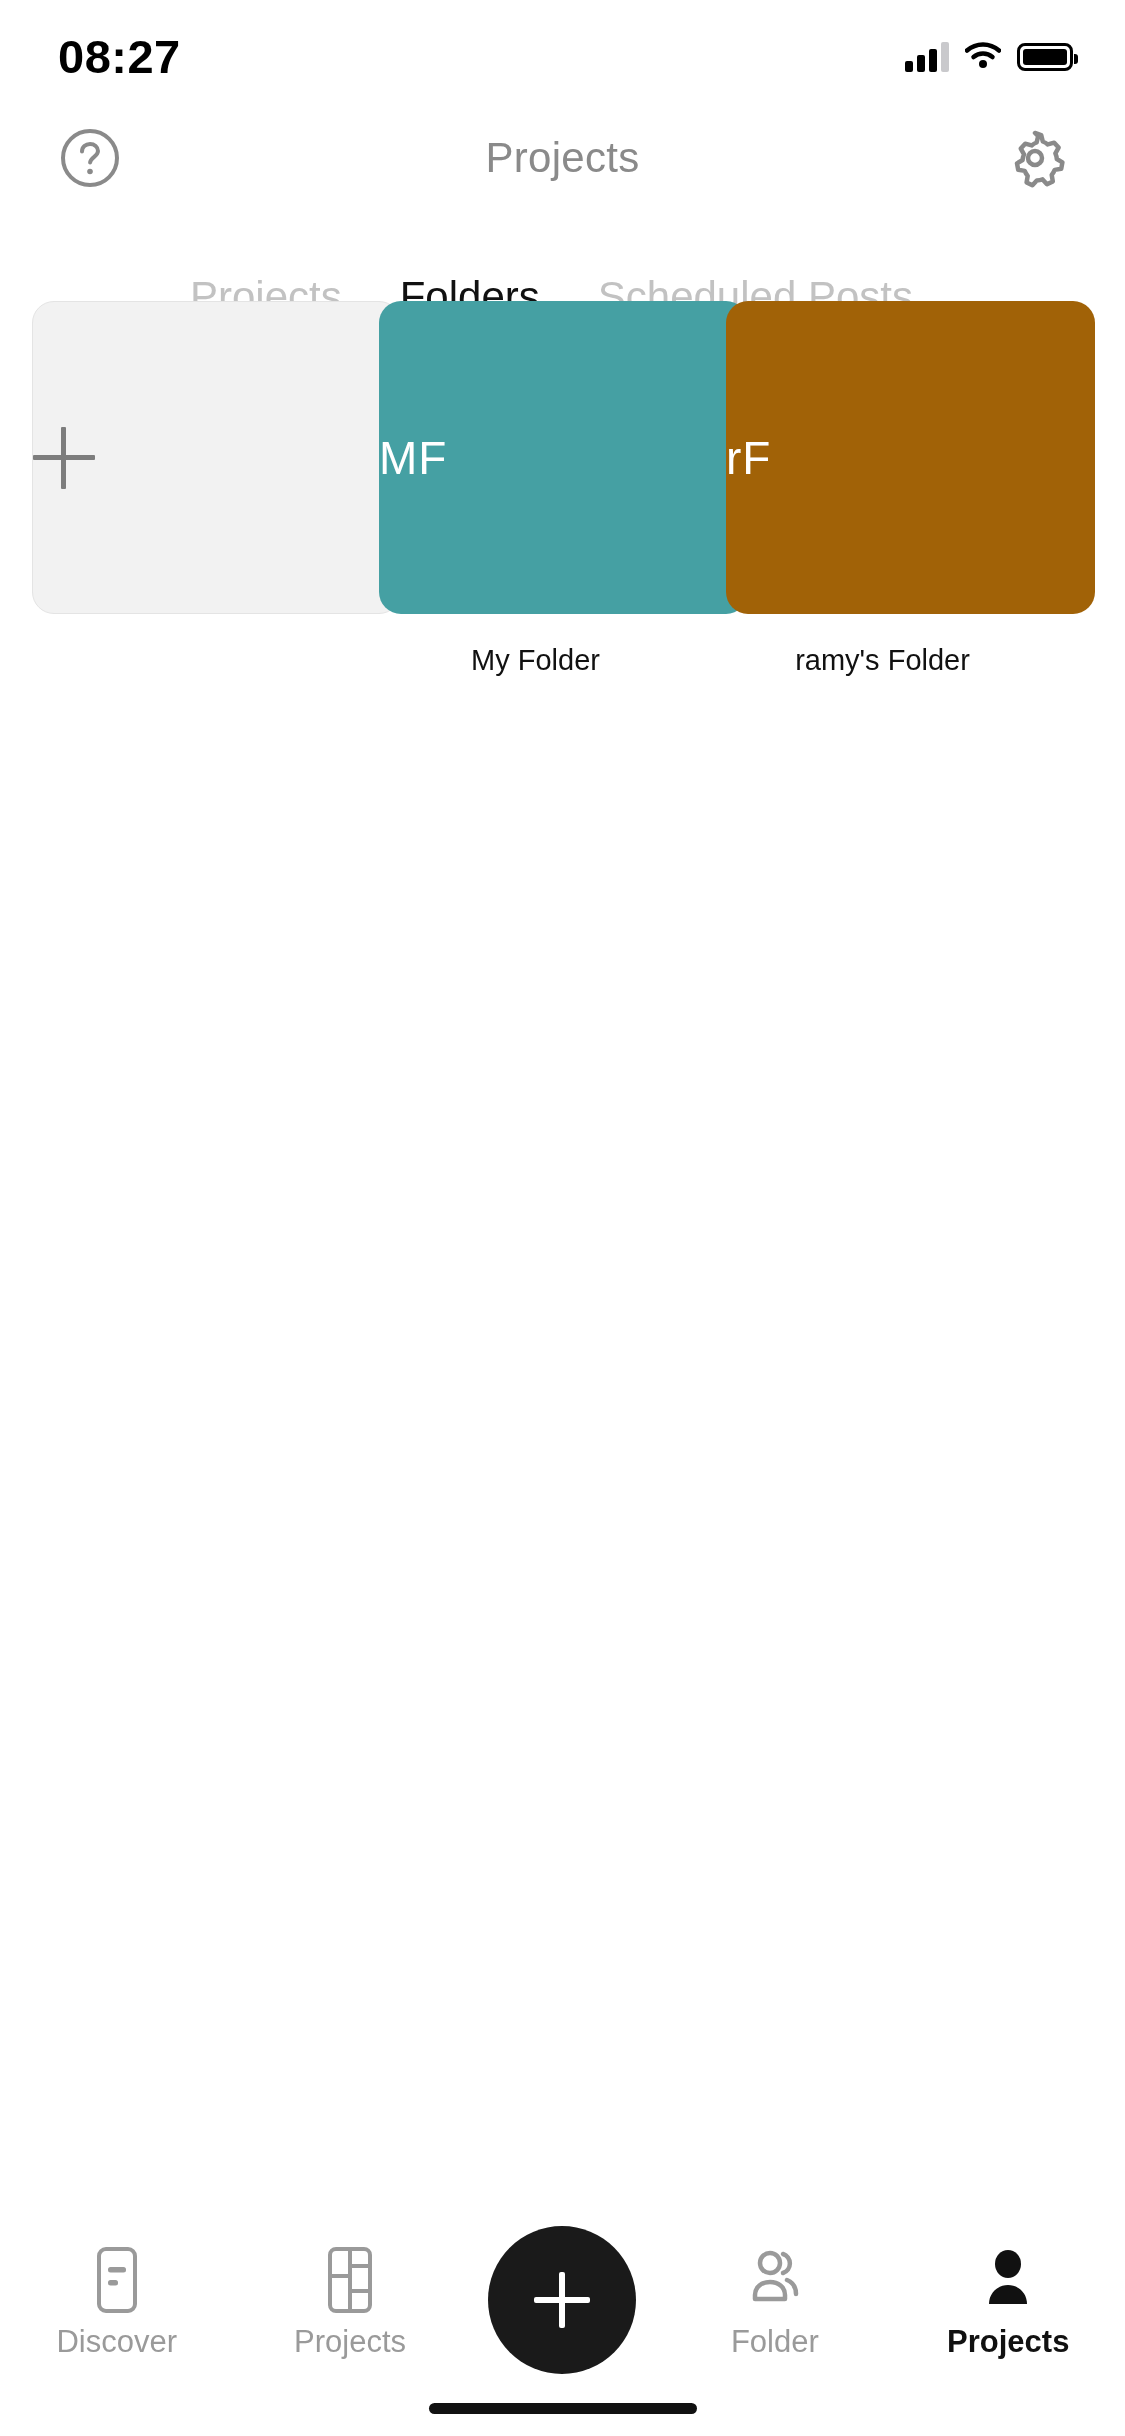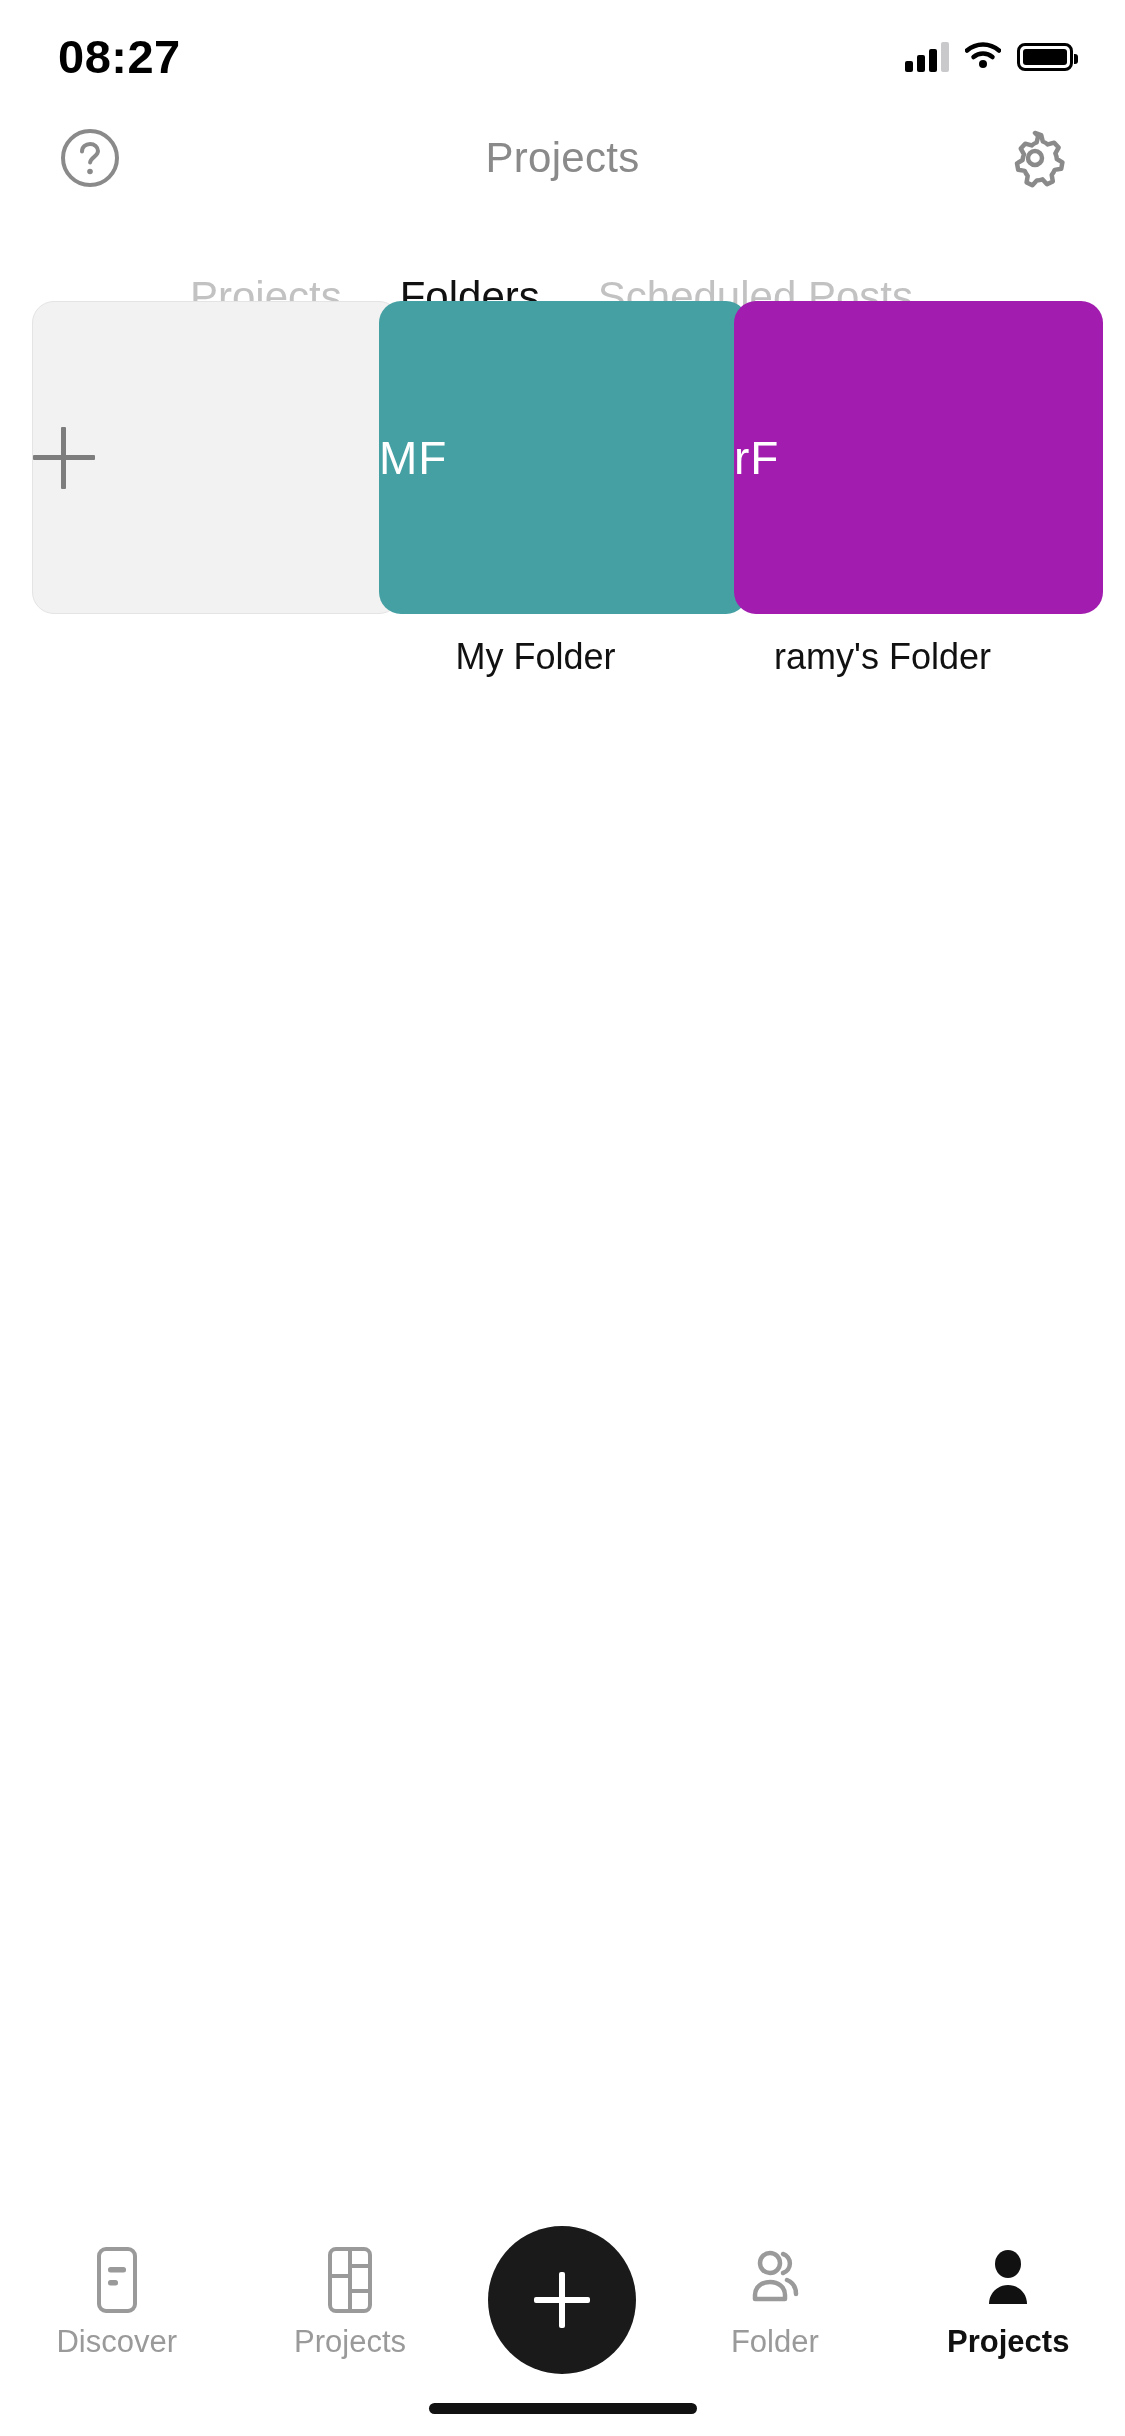--- a/index.html
+++ b/index.html
@@ -139,23 +139,23 @@
   .plus-glyph {
     position:relative;
     width:62px; height:62px;
   }
   .plus-glyph::before, .plus-glyph::after {
     content:""; position:absolute; background:#7d7d7d; border-radius:1px;
   }
   .plus-glyph::before { left:0; top:28px; width:62px; height:5px; }
   .plus-glyph::after  { top:0; left:28px; height:62px; width:5px; }
   .tile-label {
-    margin-top:22px;
+    margin-top:30px;
     text-align:center;
-    font-size:36px;
+    font-size:29px;
     color:#111;
     white-space:nowrap;
   }
   .grid-cell.nolabel .tile-label { visibility:hidden; height:0; margin:0; }
 
   
   #bottom-nav {
     position:absolute;
     left:0; bottom:0;
     width:1125px; height:226px;
@@ -268,21 +268,21 @@
     </div>
 
     <div class="grid-cell">
       <div class="tile" id="tile-0" style="background: rgb(69, 160, 163);">
         <span class="initials">MF</span>
       </div>
       <div class="tile-label">My Folder</div>
     </div>
 
     <div class="grid-cell">
-      <div class="tile" id="tile-1" style="background: #a21caf; margin-left: 8px;">
+      <div class="tile" id="tile-1" style="background: #a16207;">
         <span class="initials">rF</span>
       </div>
       <div class="tile-label">ramy's Folder</div>
     </div>
 
   </div>
 
   <div id="bottom-nav">
 
     <div class="nav-item">

